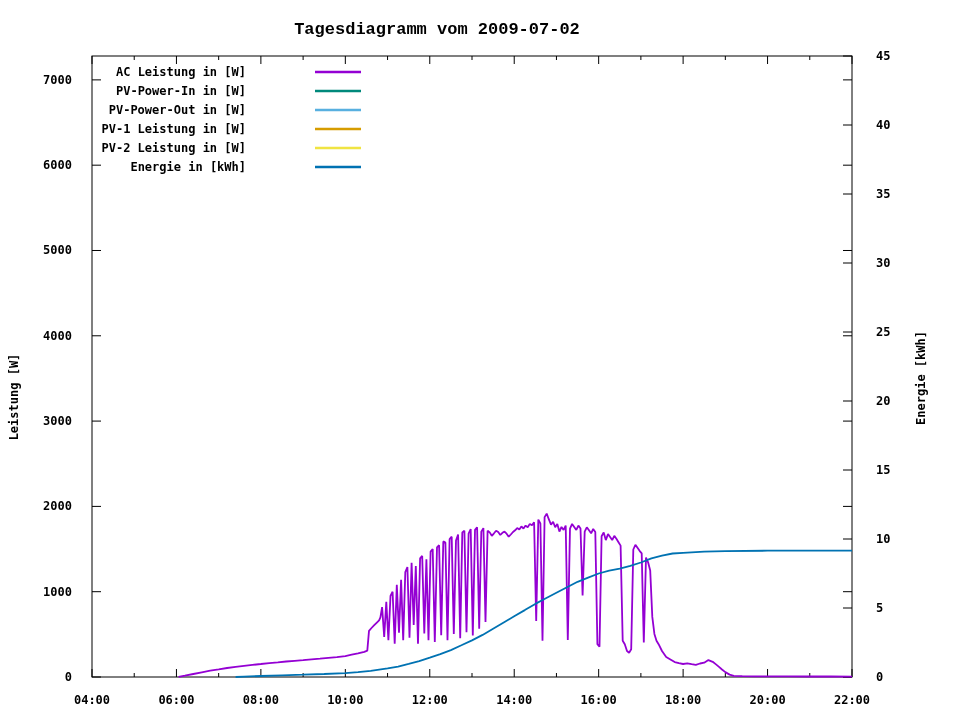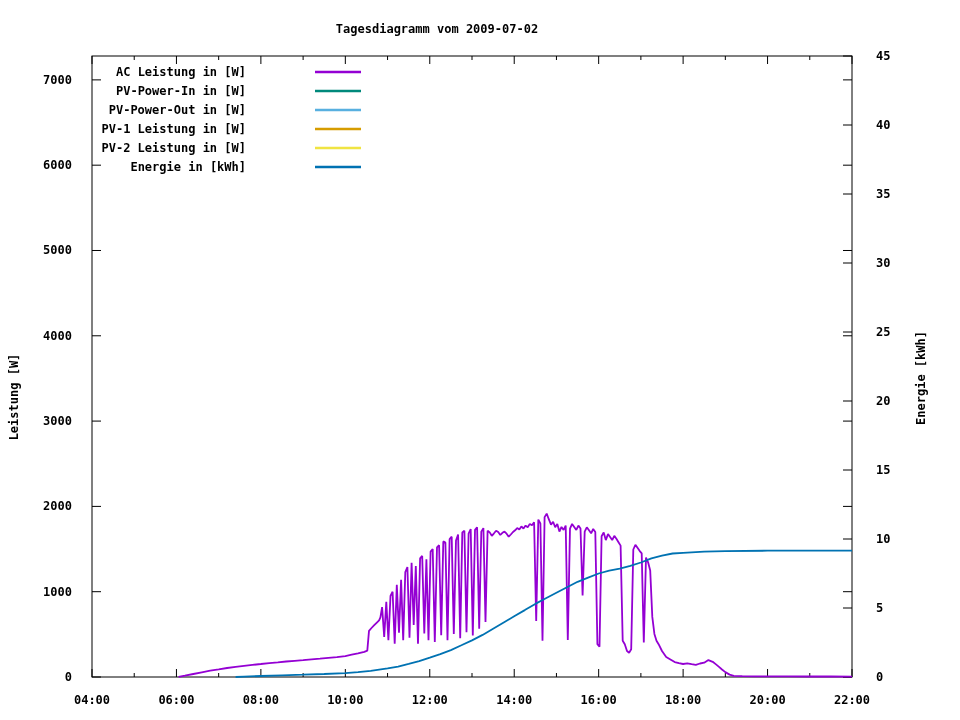--- a/index.html
+++ b/index.html
@@ -1,19 +1,19 @@
 <!DOCTYPE html>
 <html><head>
 <meta charset="utf-8">
 <style>
   html,body{margin:0;padding:0;background:#fff;}
   .canvas{position:relative;width:960px;height:720px;background:#ffffff;overflow:hidden;
           font-family:"DejaVu Sans Mono",monospace;font-weight:bold;color:#000;}
   .chart-title{position:absolute;left:437px;top:29px;transform:translate(-50%,-50%);
-               font-size:12px;letter-spacing:0px;white-space:nowrap;}
+               font-size:17px;letter-spacing:0px;white-space:nowrap;font-family:Liberation Mono, monospace;}
   .ylabel{position:absolute;font-size:12px;white-space:nowrap;}
   .ylabel.left{left:14px;top:397px;transform:translate(-50%,-50%) rotate(-90deg);}
   .ylabel.right{left:921px;top:378px;transform:translate(-50%,-50%) rotate(-90deg);}
   svg text{font-family:"DejaVu Sans Mono",monospace;font-weight:bold;font-size:12px;fill:#000;}
 </style>
 </head>
 <body>
 
 <div class="canvas">
   <div class="chart-title">Tagesdiagramm vom 2009-07-02</div>

